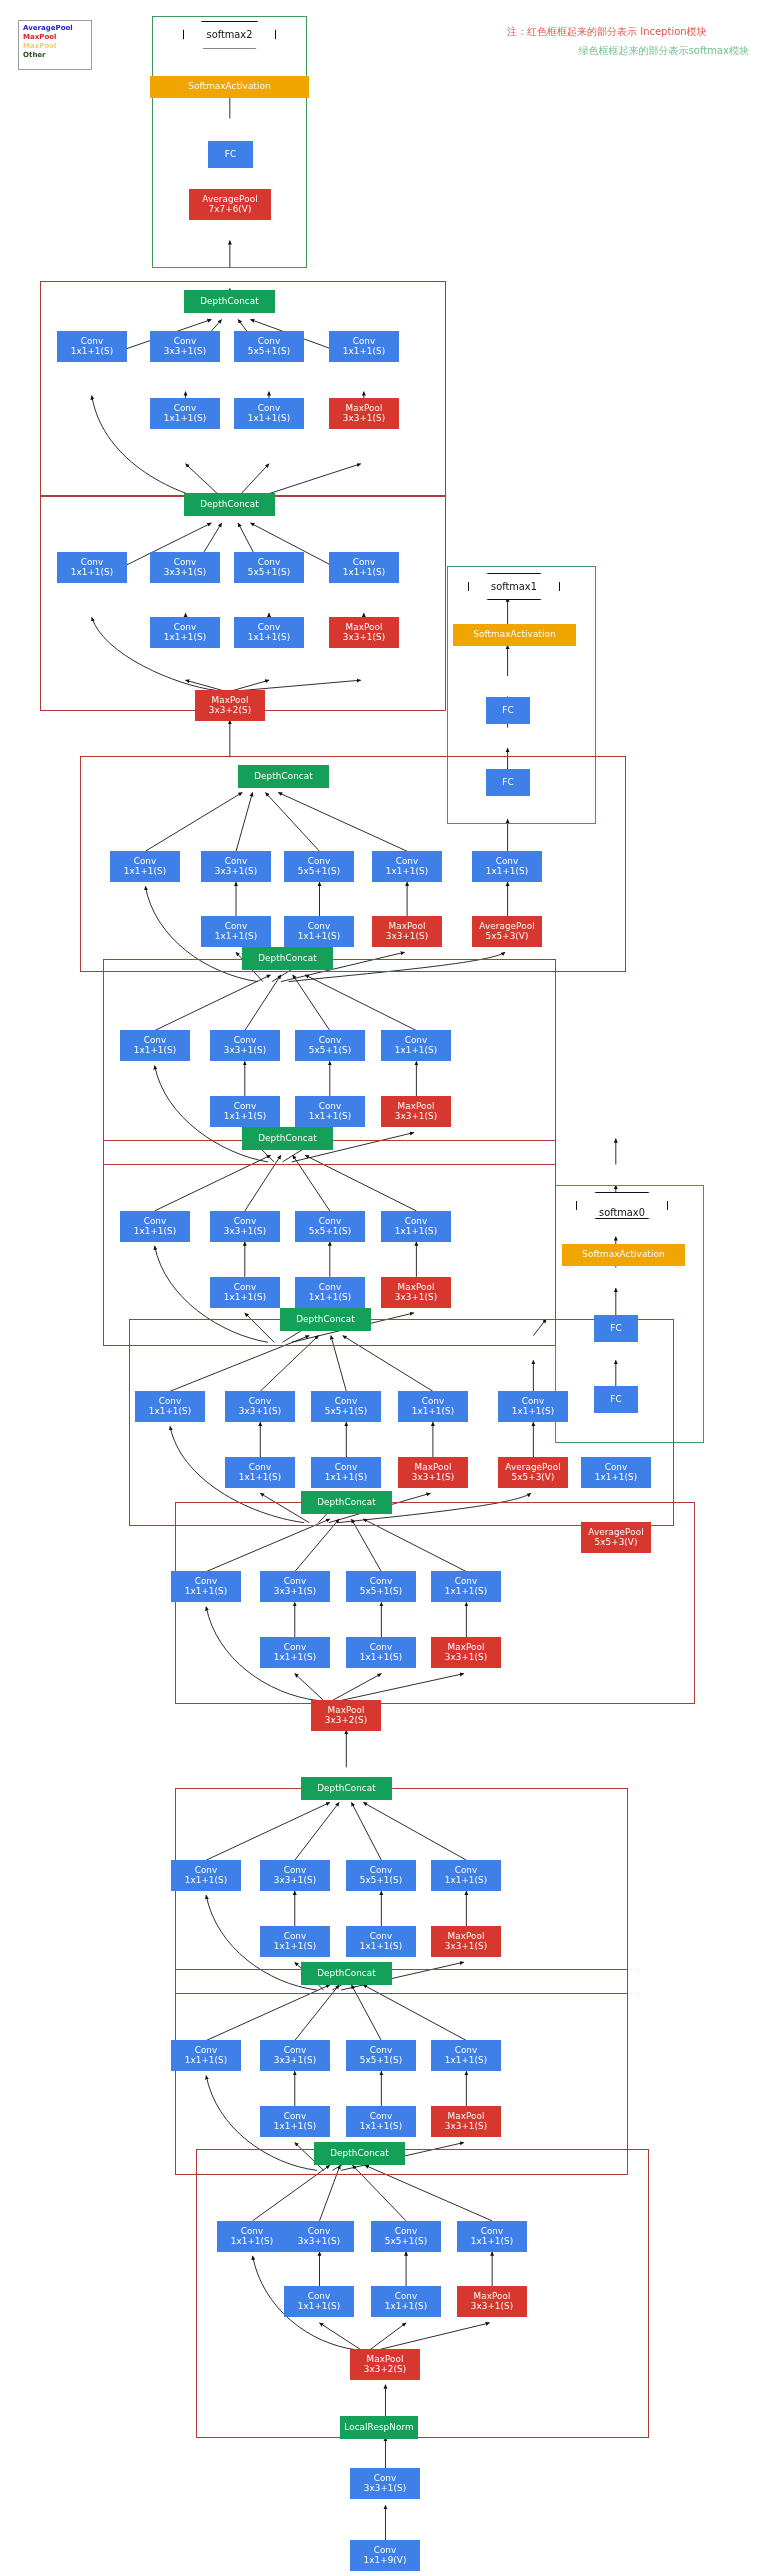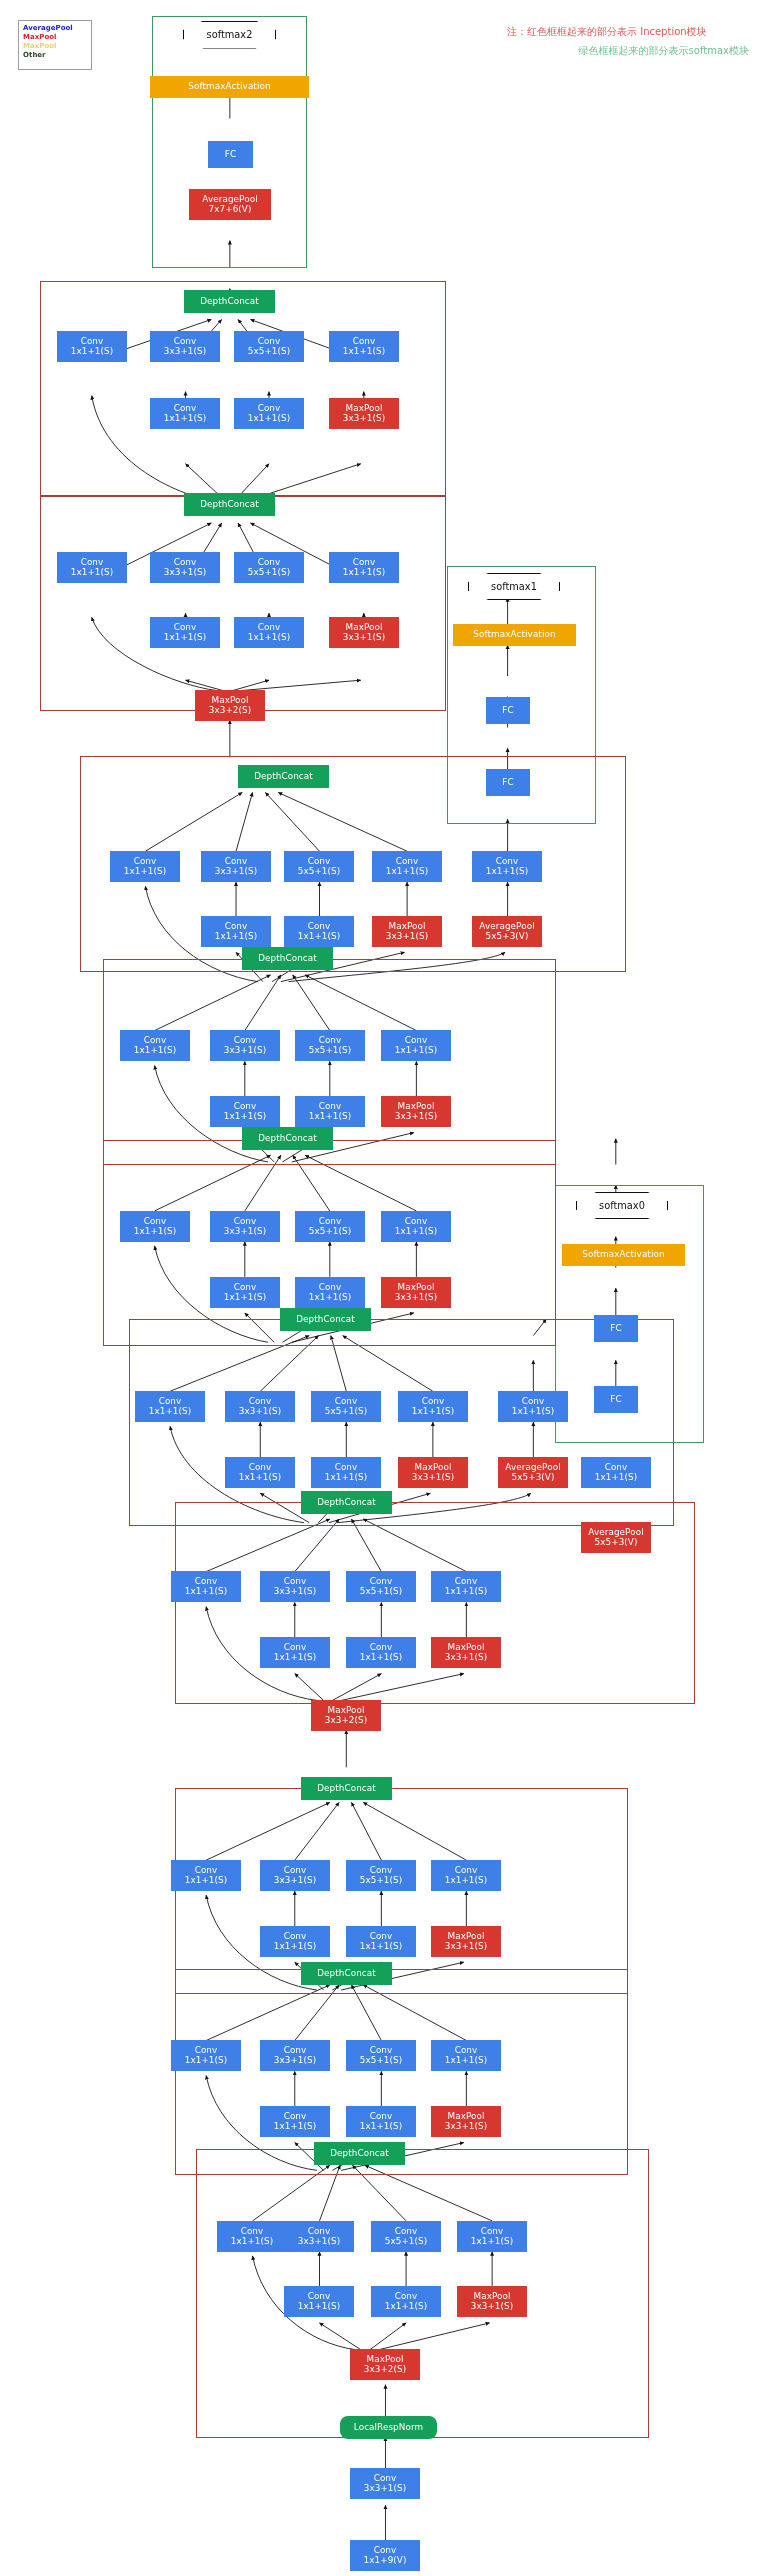--- a/index.html
+++ b/index.html
@@ -263,21 +263,21 @@
   <div class="frame inception-frame" style="left:196px;top:2149px;width:453px;height:289px;"></div>
 
   <div class="oct" style="left:183px;top:20.6px;width:93px;height:28px;">
     <span>softmax2</span>
   </div>
 
   <div class="oct" style="left:468px;top:573px;width:92px;height:27px;">
     <span>softmax1</span>
   </div>
 
-  <div class="oct" style="left:576px;top:1192px;width:92px;height:27px;">
+  <div class="oct" style="left:576px;top:1192px;width:92px;height:27px;align-items:flex-end;">
     <span>softmax0</span>
   </div>
 
   <div class="node softact" style="left:150px;top:76px;width:159px;height:21.6px;">
     <span class="l1">SoftmaxActivation</span>
   </div>
   <div class="node fc" style="left:208px;top:141px;width:45px;height:27px;">
     <span class="l1">FC</span>
   </div>
   <div class="node pool" style="left:189px;top:189px;width:82px;height:31px;">
@@ -657,21 +657,21 @@
   <div class="node pool" style="left:457px;top:2286px;width:70px;height:31px;">
     <span class="l1">MaxPool</span>
       <span class="l2">3x3+1(S)</span>
     </div>
 
   <div class="node pool" style="left:350px;top:2349px;width:70px;height:31px;">
     <span class="l1">MaxPool</span>
     <span class="l2">3x3+2(S)</span>
   </div>
 
-  <div class="node concat" style="left:340px;top:2416px;width:97px;height:23px;border-radius:8px;">
+  <div class="node concat" style="left:340px;top:2416px;width:78px;height:23px;">
     <span class="l1">LocalRespNorm</span>
   </div>
 
   <div class="node conv" style="left:350px;top:2468px;width:70px;height:31px;">
     <span class="l1">Conv</span>
     <span class="l2">3x3+1(S)</span>
   </div>
 
   <div class="node conv" style="left:350px;top:2540px;width:70px;height:31px;">
     <span class="l1">Conv</span>

